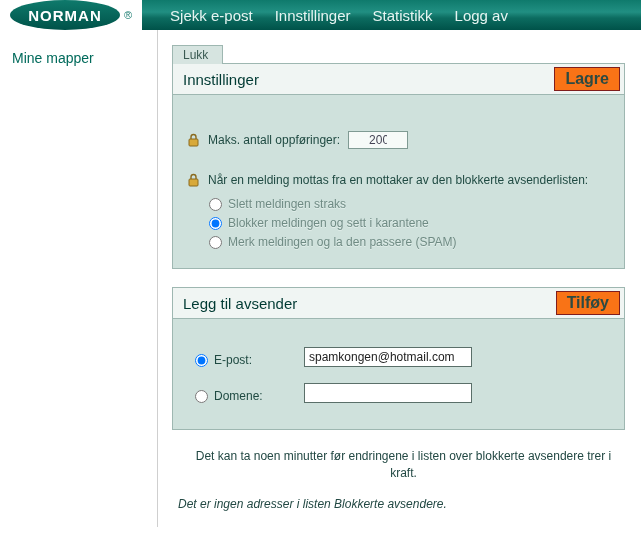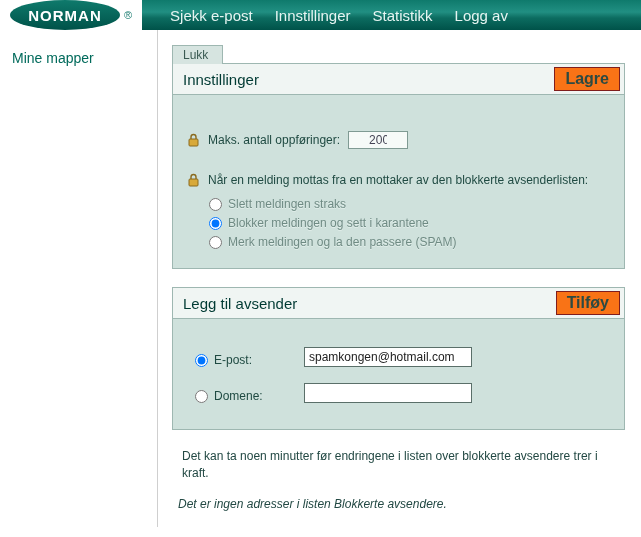--- a/index.html
+++ b/index.html
@@ -180,20 +180,21 @@
     background: #fff;
     padding: 2px 4px;
     font-size: 12px;
     color: #222;
   }
   .note {
     font-size: 12px;
     color: #234944;
     margin: 4px 0 14px 10px;
     line-height: 1.45;
+    text-align: center;
   }
   .empty {
     font-style: italic;
     font-size: 12px;
     color: #234944;
     margin-left: 6px;
   }
   input[type="radio"] { cursor: pointer; }
 </style>
 </head>

